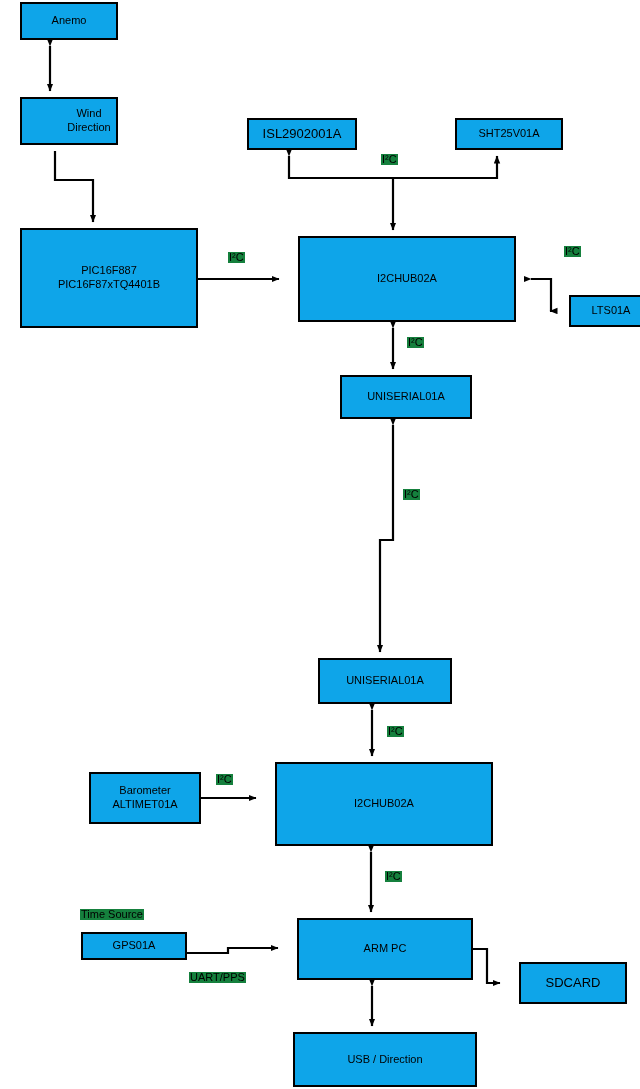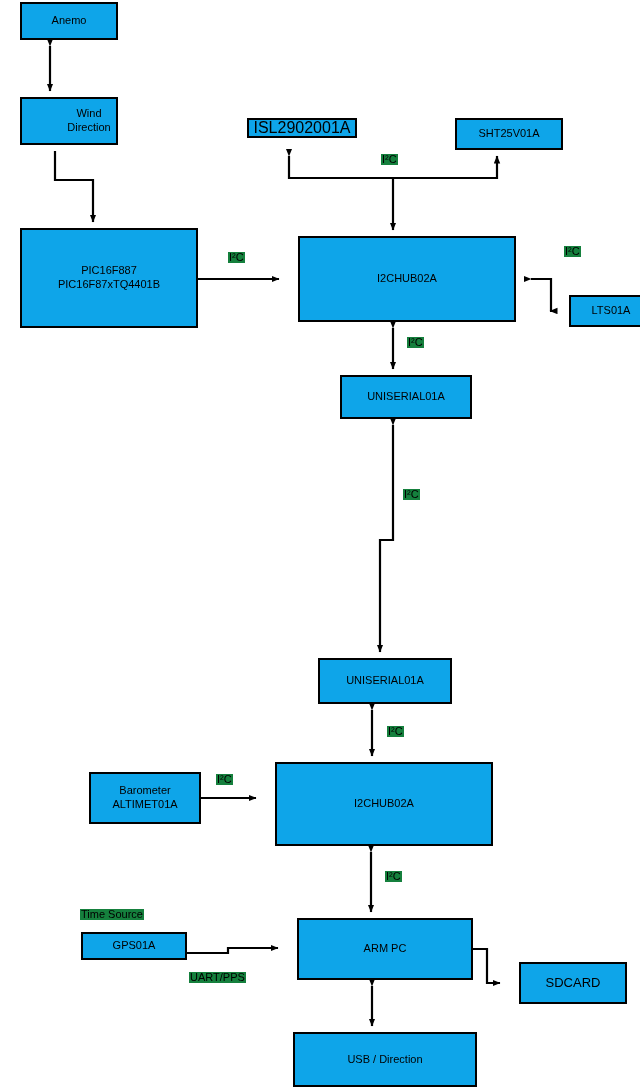--- a/index.html
+++ b/index.html
@@ -61,21 +61,21 @@
     <span>Anemo</span>
   </div>
   <div class="node" style="left:7px;top:97px;width:98px;height:48px;font-size:11px;padding-left:40px;">
     <span>Wind
 Direction</span>
   </div>
   <div class="node" style="left:7px;top:228px;width:178px;height:100px;font-size:11px;">
     <span>PIC16F887
 PIC16F87xTQ4401B</span>
   </div>
-  <div class="node" style="left:234px;top:118px;width:110px;height:20px;font-size:16px;">
+  <div class="node" style="left:234px;top:118px;width:110px;height:32px;font-size:13px;">
     <span>ISL2902001A</span>
   </div>
   <div class="node" style="left:442px;top:118px;width:108px;height:32px;font-size:11px;">
     <span>SHT25V01A</span>
   </div>
   <div class="node" style="left:285px;top:236px;width:218px;height:86px;font-size:11px;">
     <span>I2CHUB02A</span>
   </div>
   <div class="node" style="left:556px;top:295px;width:84px;height:32px;font-size:11px;">
     <span>LTS01A</span>

